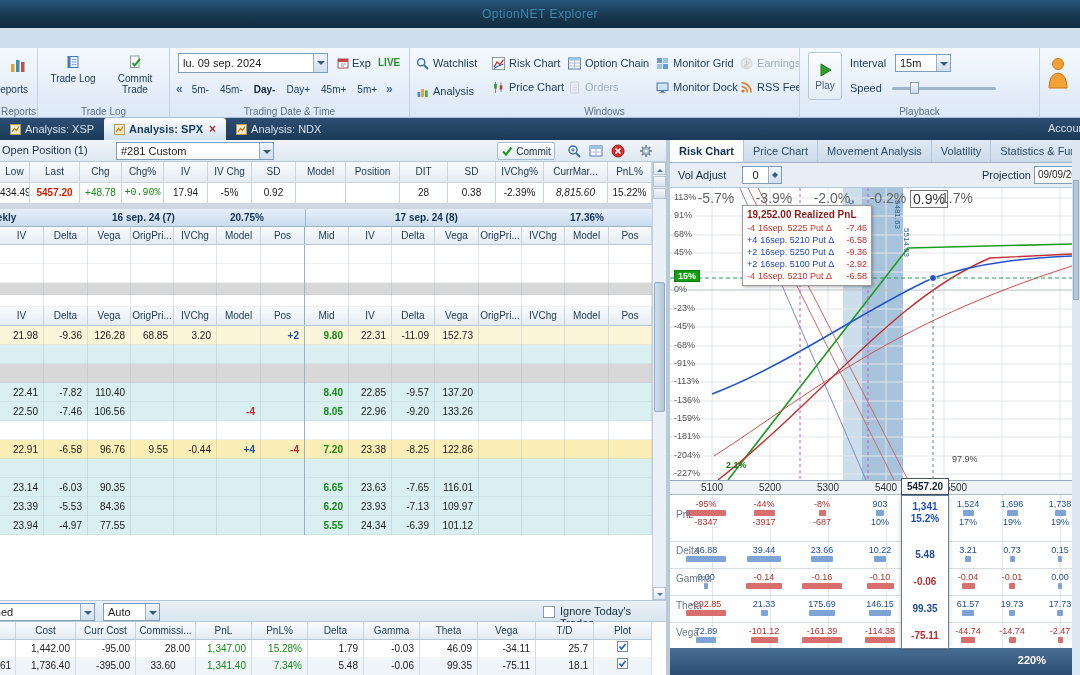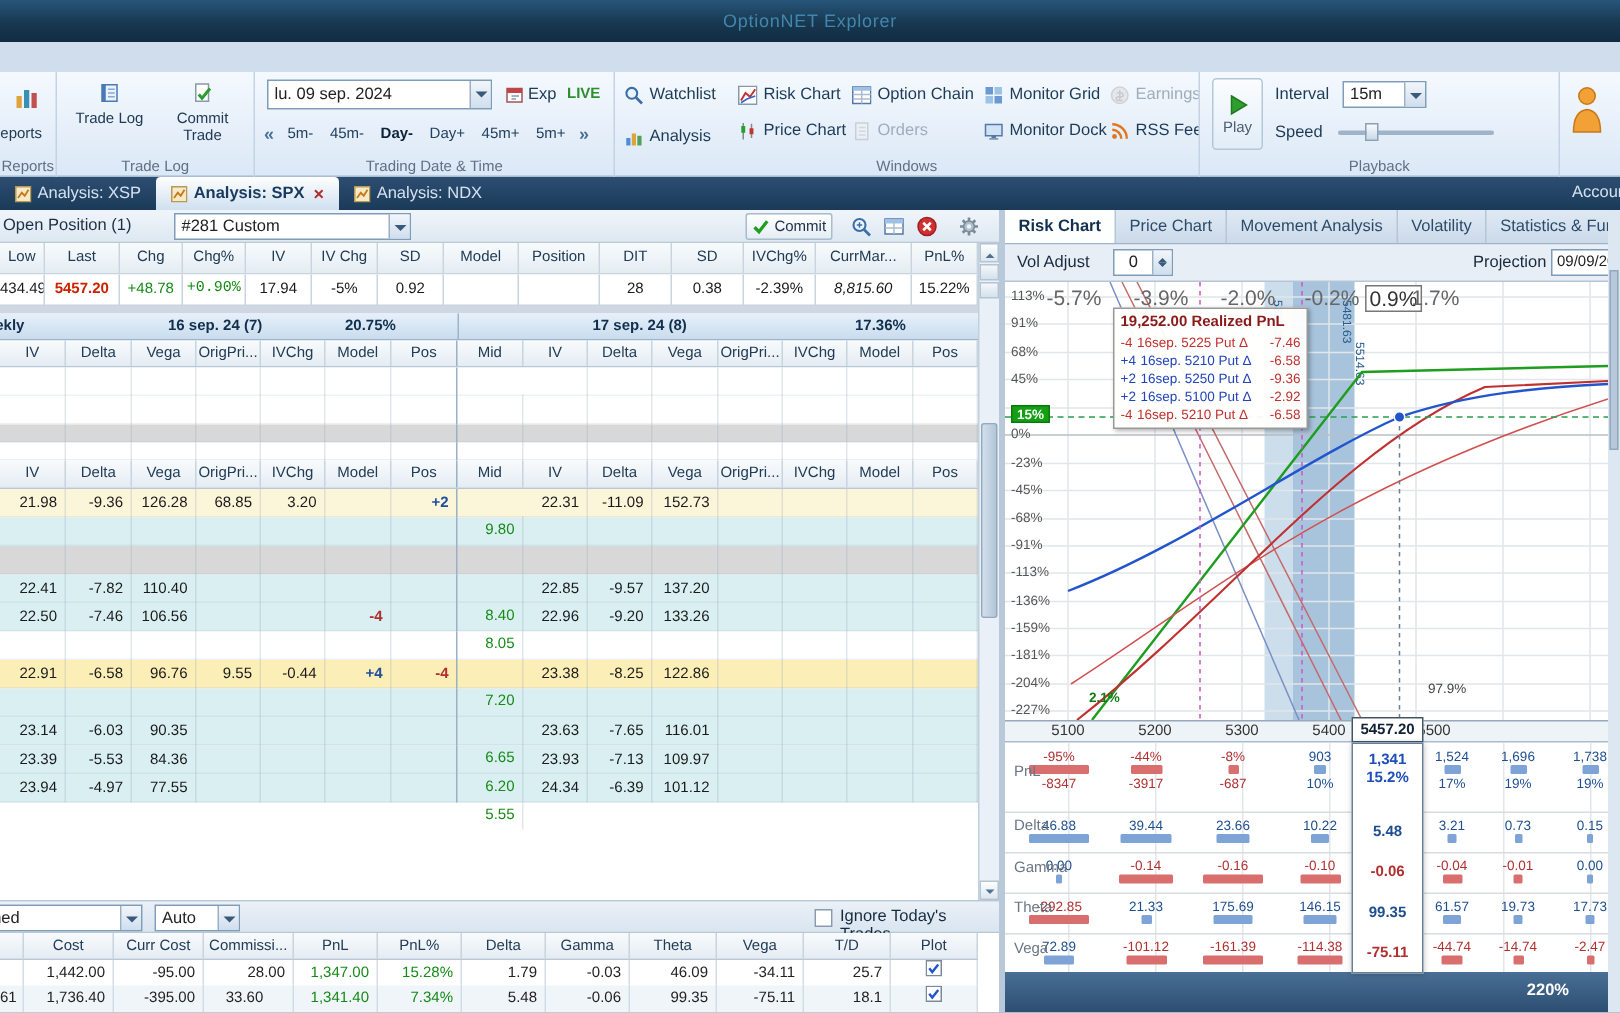--- a/index.html
+++ b/index.html
@@ -75,21 +75,21 @@
   .exp-band{position:absolute;left:0;width:652px;top:69px;height:18px;background:linear-gradient(#e6f0fa,#c9dcee);border-bottom:1px solid #9db4ca;font-size:10px;font-weight:bold;color:#12304e;}
   .exp-band::after{content:"";position:absolute;left:305px;top:0;bottom:0;width:1px;background:#9db4ca;}
   .chain-head{position:absolute;left:0;width:652px;display:flex;height:18px;background:linear-gradient(#f8fbfd,#e4ecf3);border-bottom:1px solid #b9c8d6;}
   #chain-head-1{top:87px;} #chain-head-2{top:167px;height:19px;}
   .chain-hcell{height:100%;line-height:17px;font-size:10px;text-align:center;color:#223c55;border-right:1px solid #c8d4de;overflow:hidden;white-space:nowrap;}
   #chain-upper{position:absolute;left:0;width:652px;top:105px;}
   #chain-rows{position:absolute;left:0;width:652px;top:186px;}
   .chain-row{display:flex;height:19px;box-shadow:inset 0 -1px 0 rgba(160,180,195,.18);}
   .chain-cell{height:100%;line-height:19px;font-size:10px;text-align:right;padding-right:5px;border-right:1px solid rgba(150,170,185,.28);overflow:hidden;white-space:nowrap;color:#1a1a1a;}
   .bg-cyan{background:#d9eff2;} .bg-white{background:#ffffff;} .bg-cream{background:#fbf5d9;} .bg-yellow{background:#fbeeb6;} .bg-sep{background:#d8d8d8;}
-  .mid{color:#168a16;font-weight:normal;margin-top:18px;}
+  .mid{color:#168a16;font-weight:bold;}
   .qneg{color:#b03030;font-weight:bold;} .qpos{color:#1f4e9e;font-weight:bold;}
   .sec-split{border-right:1px solid #9ab0c4 !important;}
   .combined-bar{position:absolute;left:0;right:0;top:460px;height:22px;background:linear-gradient(#eaf1f8,#d9e5f0);border-top:1px solid #b9c8d6;border-bottom:1px solid #b9c8d6;}
   .grp-combo{position:absolute;left:-42px;top:2px;width:137px;height:18px;}
   .auto-combo{position:absolute;left:103px;top:2px;width:57px;height:18px;}
   #ignore-chk{position:absolute;left:543px;top:5px;width:12px;height:12px;border:1px solid #8a9ab0;background:#fff;}
   .ignore-lab{position:absolute;left:560px;top:4px;font-size:11px;color:#16293d;}
   #trades-h{position:absolute;left:0;width:652px;top:482px;height:18px;display:flex;background:linear-gradient(#f8fbfd,#e4ecf3);border-bottom:1px solid #b9c8d6;}
   #trades-rows{position:absolute;left:0;width:652px;top:500px;}
   .t-row{display:flex;height:17px;background:#fff;}

